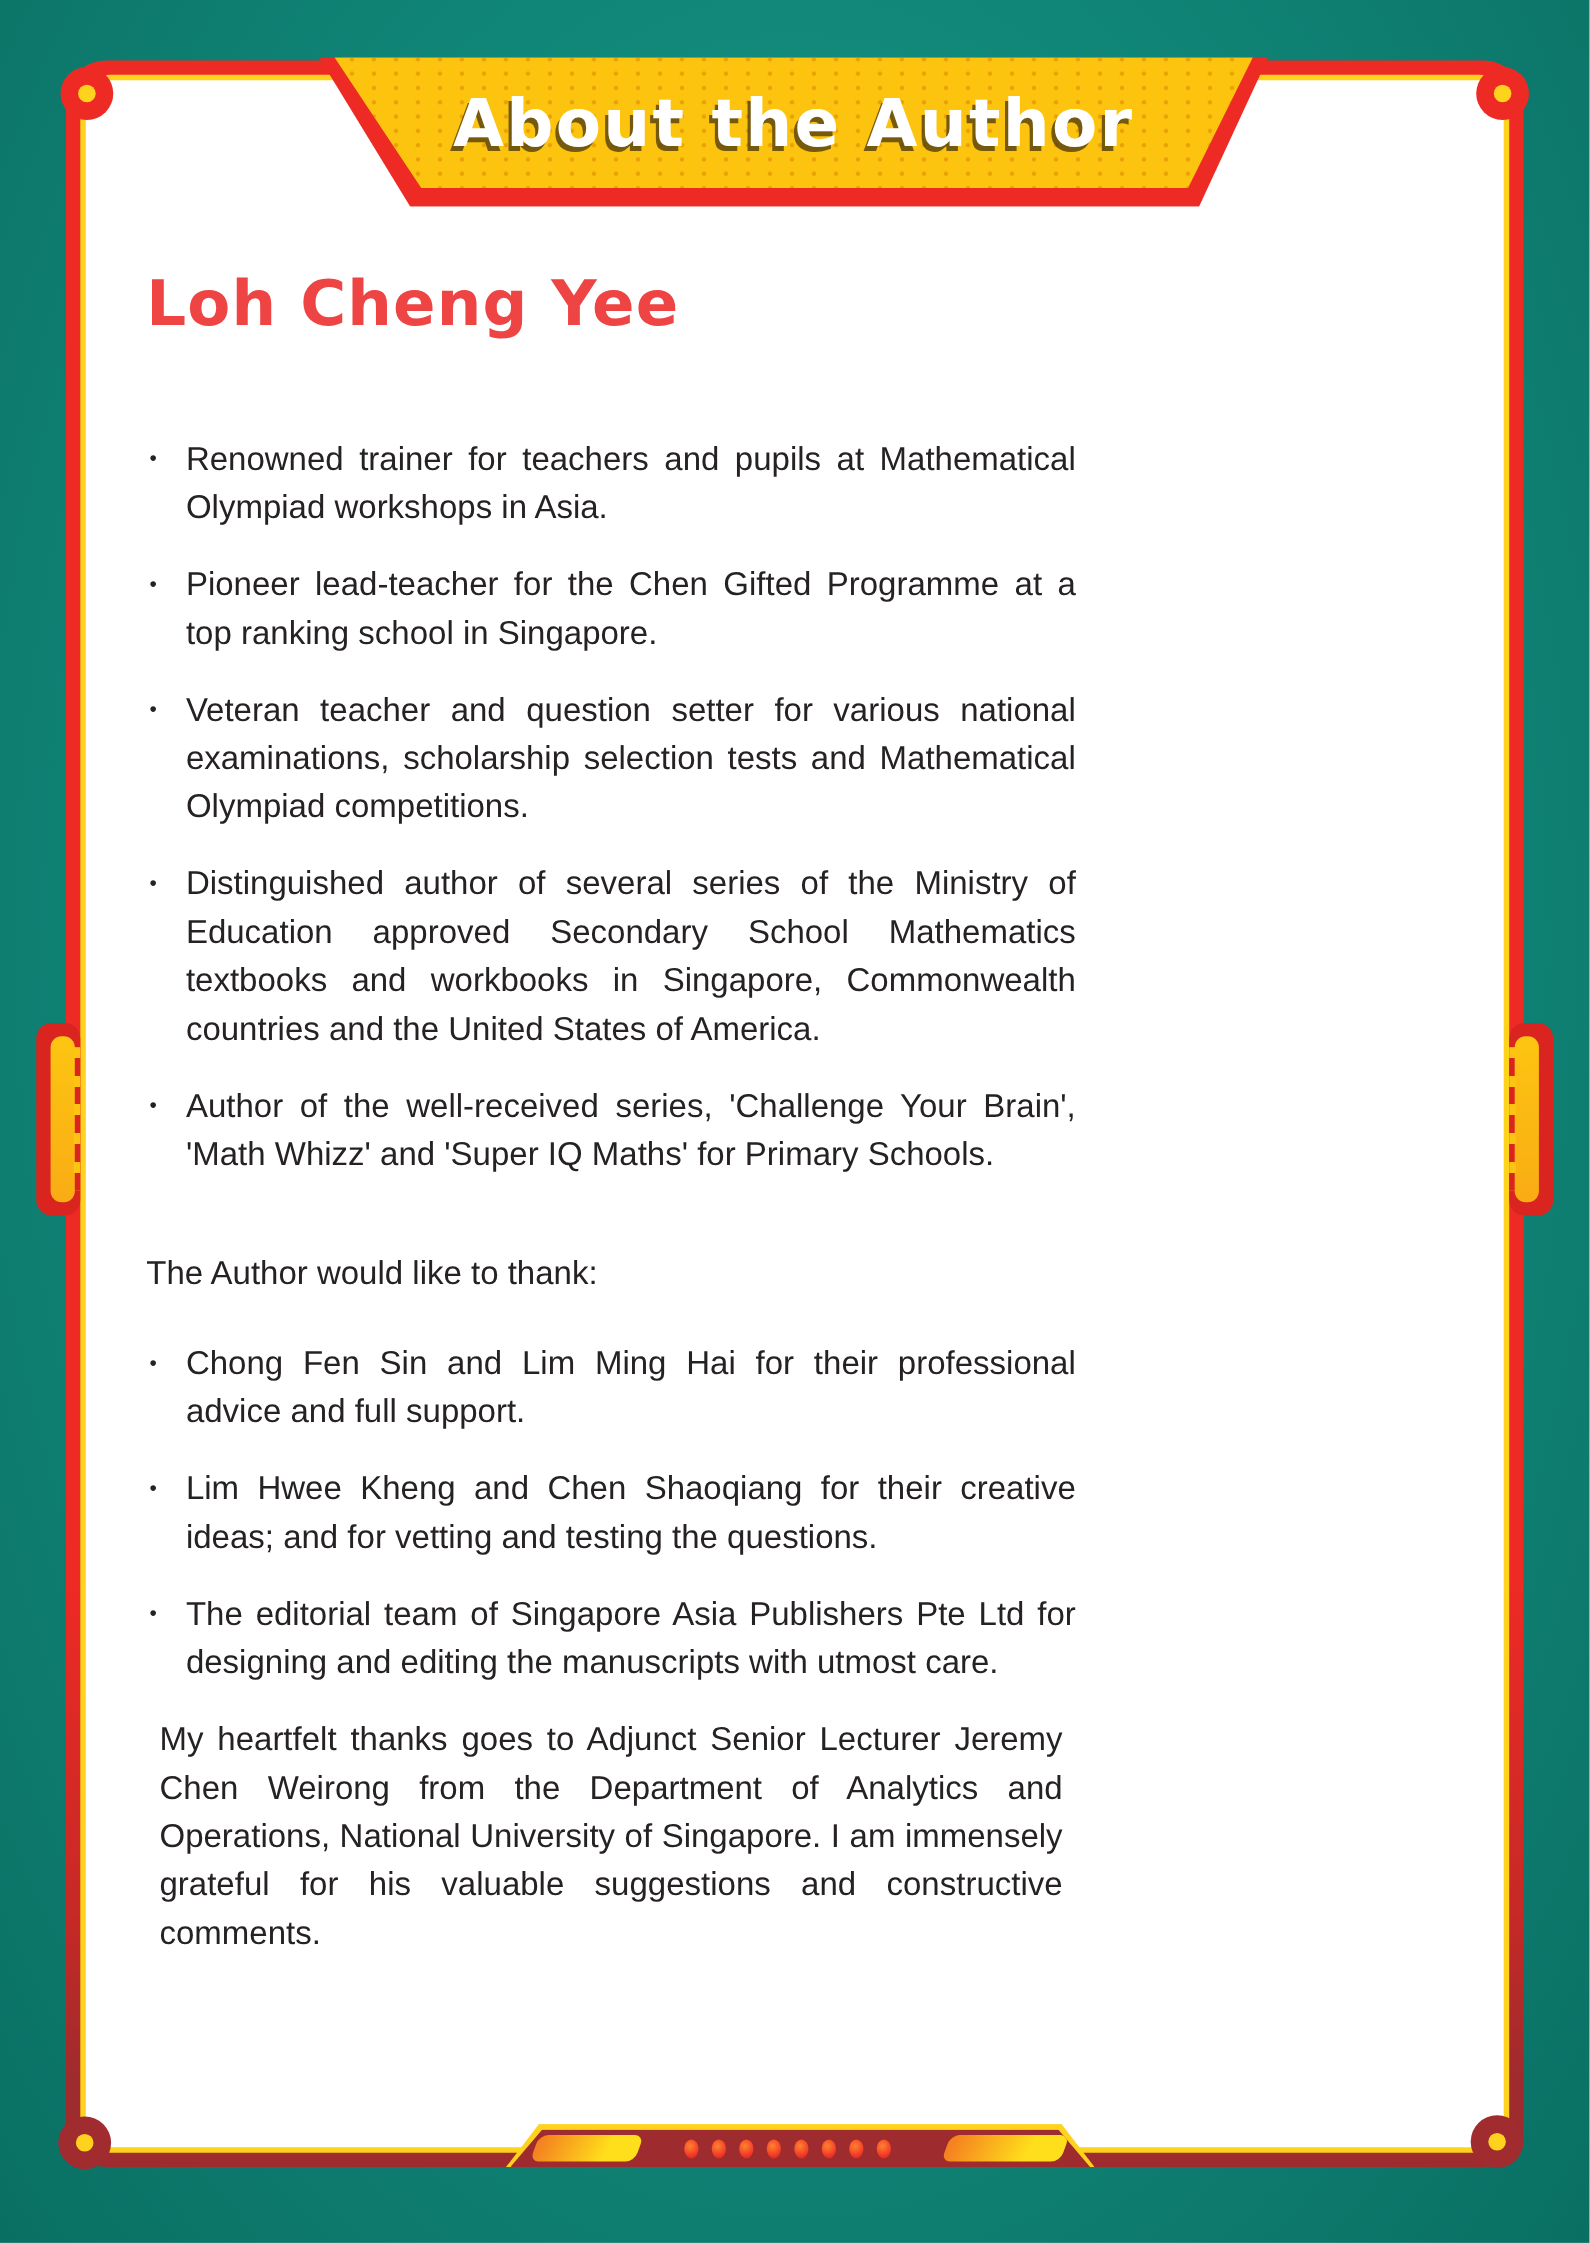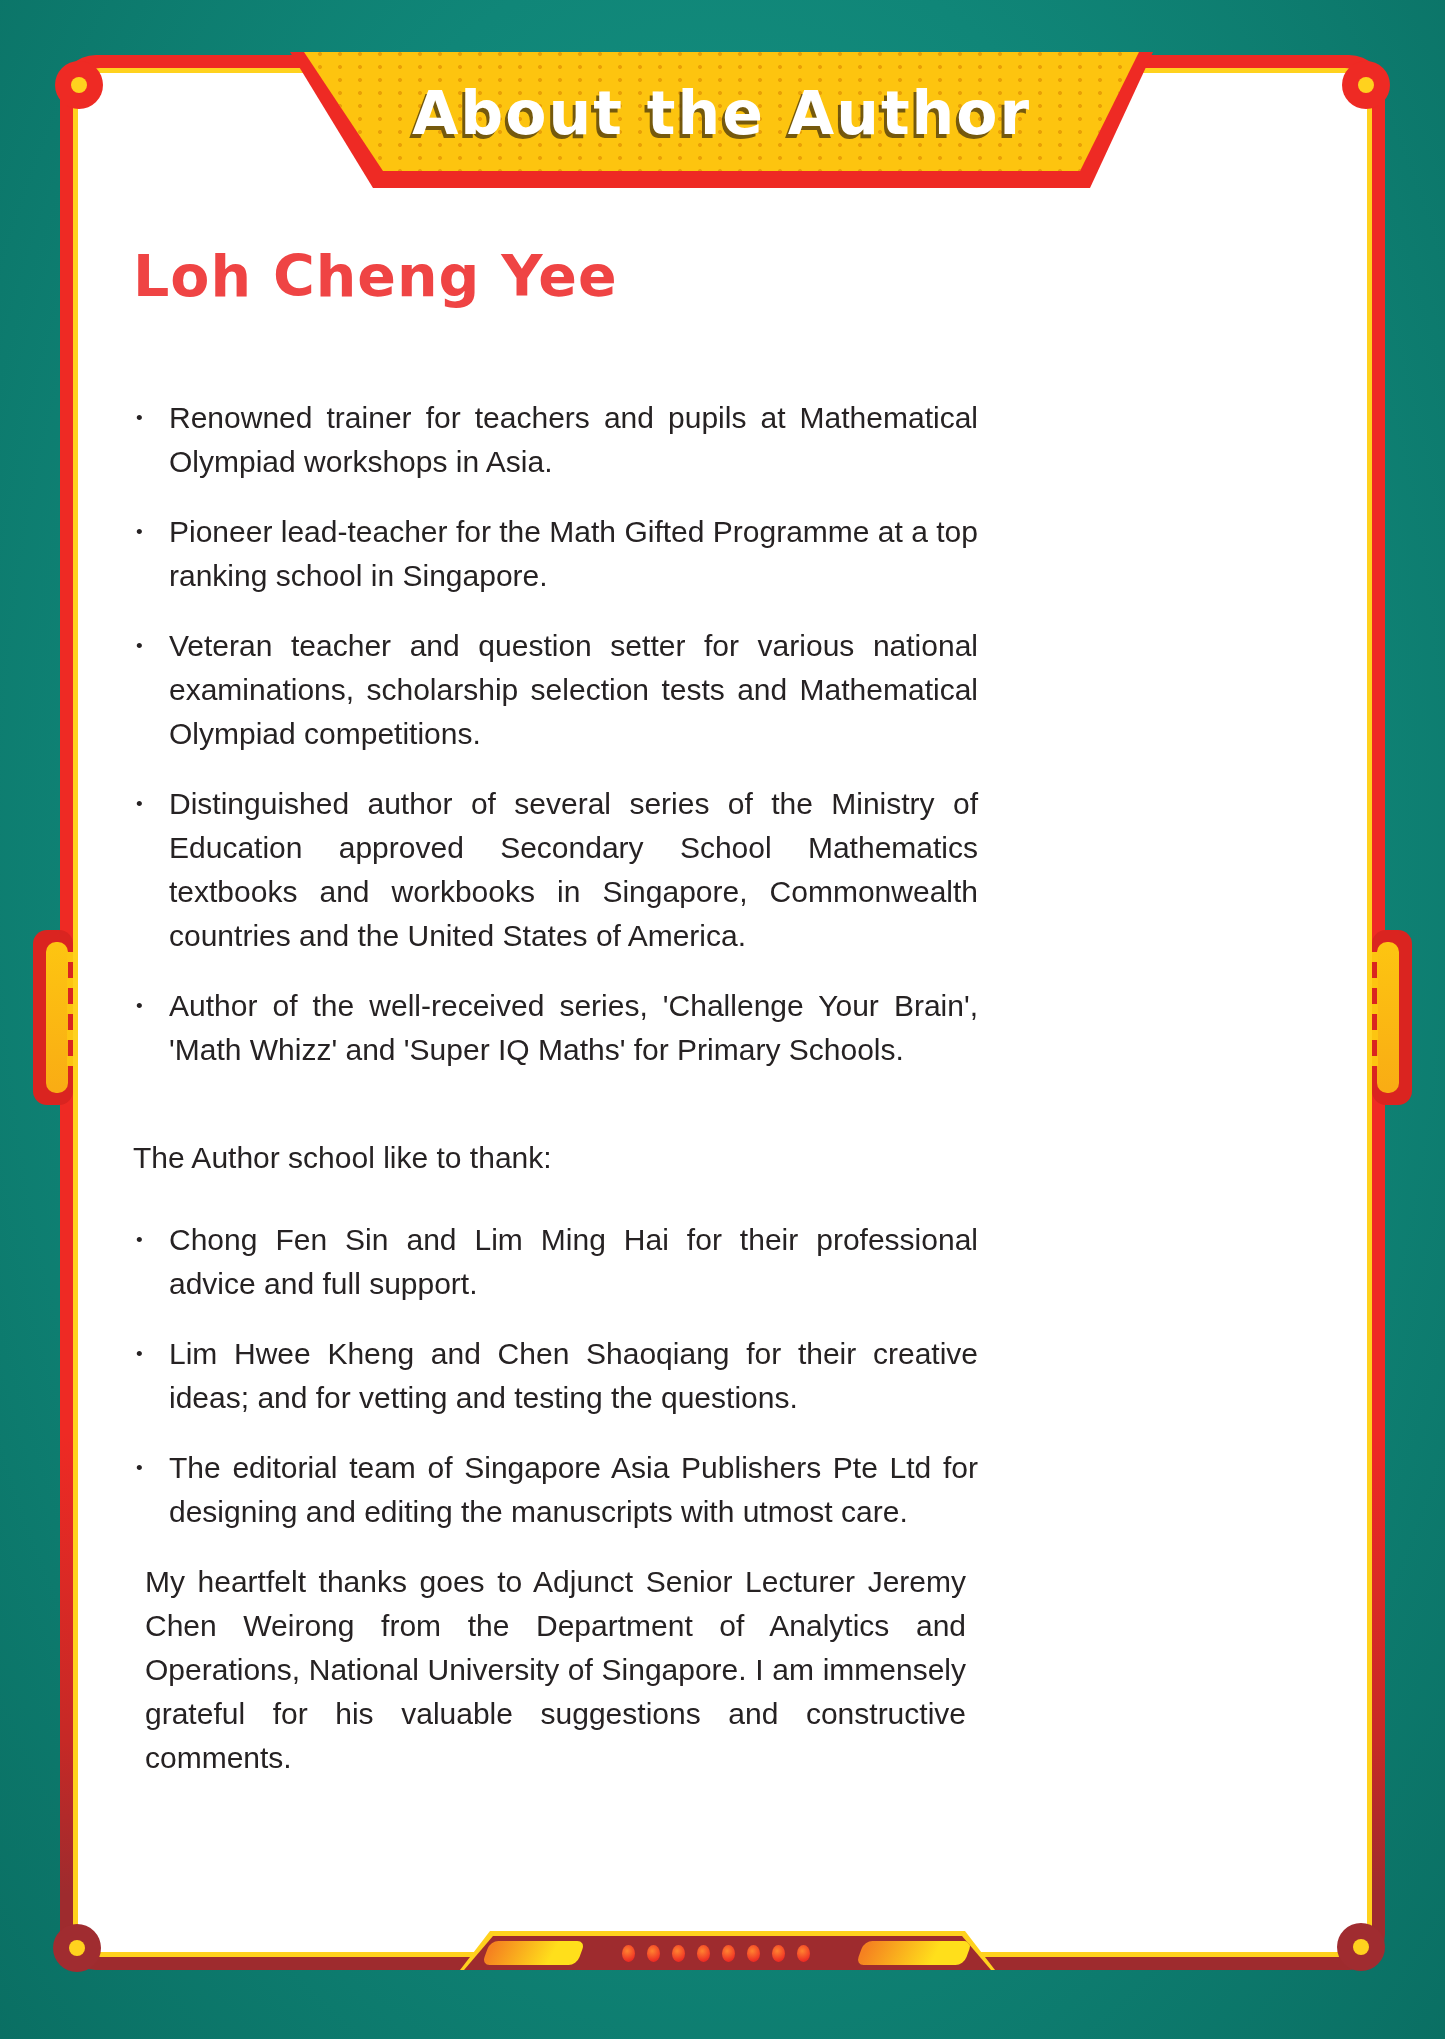--- a/index.html
+++ b/index.html
@@ -89,37 +89,37 @@
 
       <h1 class="author">Loh Cheng Yee</h1>
 
       <ul class="blist">
         <li>
           <span class="mark">•</span>
           <span class="t">Renowned trainer for teachers and pupils at Mathematical Olympiad workshops in Asia.</span>
         </li>
         <li>
           <span class="mark">•</span>
-          <span class="t">Pioneer lead-teacher for the Math Gifted Programme at a top ranking school in Singapore.</span>
+          <span class="t">Pioneer lead-teacher for the Chen Gifted Programme at a top ranking school in Singapore.</span>
         </li>
         <li>
           <span class="mark">•</span>
           <span class="t">Veteran teacher and question setter for various national examinations, scholarship selection tests and Mathematical Olympiad competitions.</span>
         </li>
         <li>
           <span class="mark">•</span>
           <span class="t">Distinguished author of several series of the Ministry of Education approved Secondary School Mathematics textbooks and workbooks in Singapore, Commonwealth countries and the United States of America.</span>
         </li>
         <li>
           <span class="mark">•</span>
           <span class="t">Author of the well-received series, 'Challenge Your Brain', 'Math Whizz' and 'Super IQ Maths' for Primary Schools.</span>
         </li>
       </ul>
 
-      <p class="sect ack-h">The Author school like to thank:</p>
+      <p class="sect ack-h">The Author would like to thank:</p>
 
       <ul class="blist">
         <li>
           <span class="mark">•</span>
           <span class="t">Chong Fen Sin and Lim Ming Hai for their professional advice and full support.</span>
         </li>
         <li>
           <span class="mark">•</span>
           <span class="t">Lim Hwee Kheng and Chen Shaoqiang for their creative ideas; and for vetting and testing the questions.</span>
         </li>

